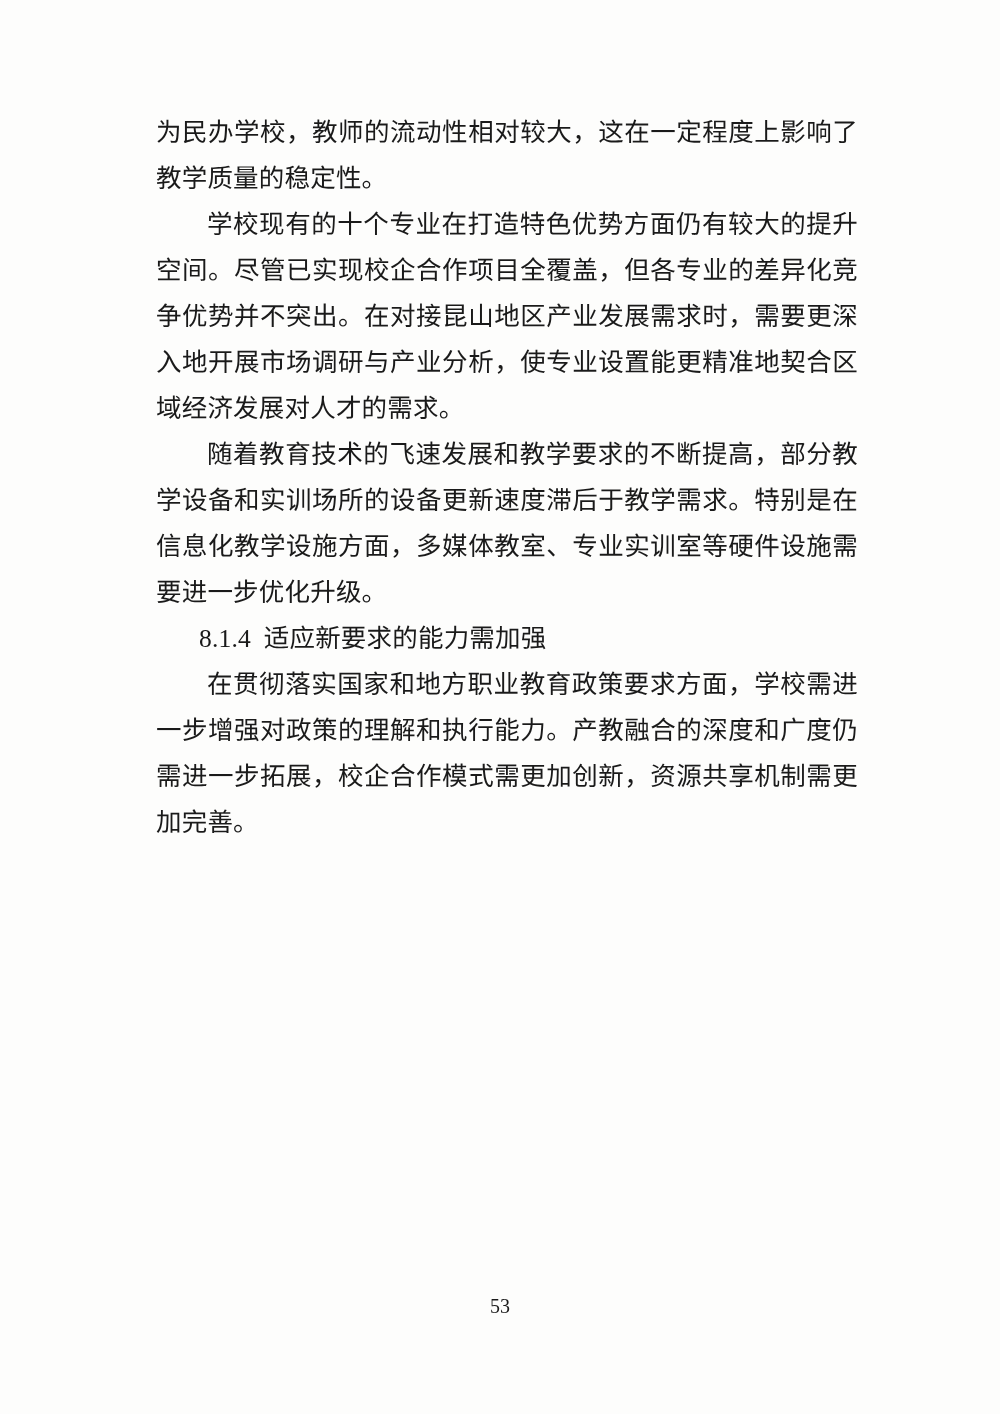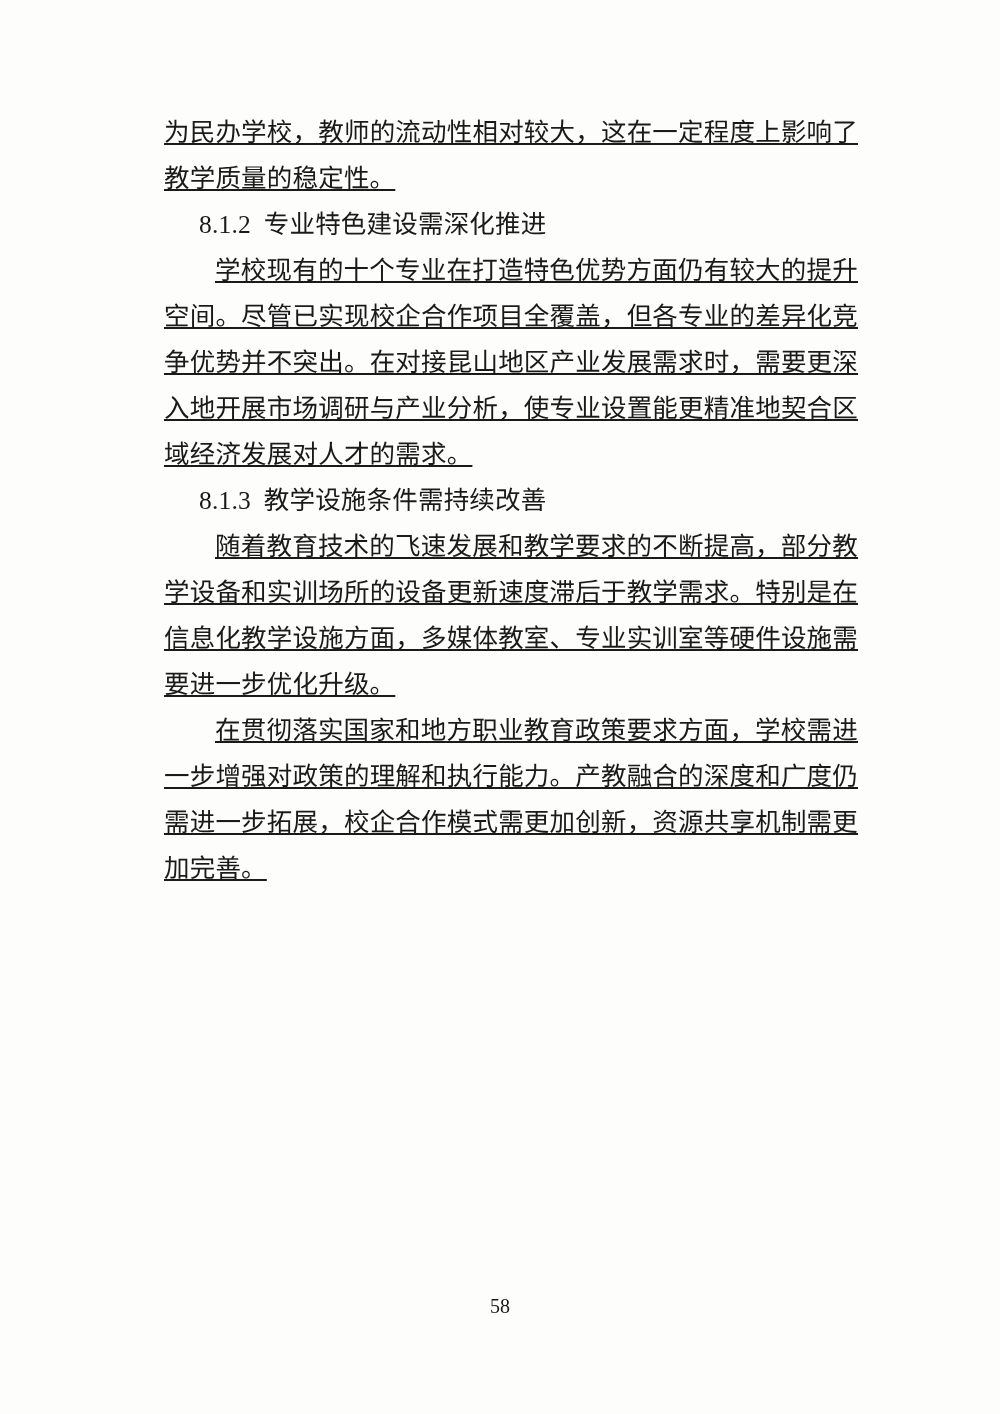--- a/index.html
+++ b/index.html
@@ -23,28 +23,27 @@
     height: 1414px;
     background: #fdfdfc;
   }
   .content {
     position: absolute;
     top: 110px;
     left: 148px;
     width: 710px;
   }
   p.body-para {
-    margin: 0 0 0 16px;
+    margin: 0 0 0 8px;
     font-size: 25.5px;
     line-height: 46px;
     text-align: justify;
     text-justify: inter-ideograph;
     text-indent: 2em;
     letter-spacing: 0.2px;
-    text-decoration: underline;
   }
   p.body-para.no-indent {
     text-indent: 0;
   }
   h3.heading {
     margin: 0;
     font-size: 25.5px;
     line-height: 46px;
     font-weight: normal;
     text-indent: 2em;
@@ -70,29 +69,28 @@
 </style>
 </head>
 <body>
 
 <div class="page">
   <div class="content">
 
     <p class="body-para no-indent">为民办学校，教师的流动性相对较大，这在一定程度上影响了教学质量的稳定性。</p>
 
 
-    <h3 class="heading"><span class="num">8.1.2</span><span class="sep"></span><span>专业特色建设需深化推进</span></h3>
 
     <p class="body-para">学校现有的十个专业在打造特色优势方面仍有较大的提升空间。尽管已实现校企合作项目全覆盖，但各专业的差异化竞争优势并不突出。在对接昆山地区产业发展需求时，需要更深入地开展市场调研与产业分析，使专业设置能更精准地契合区域经济发展对人才的需求。</p>
 
 
-    <h3 class="heading"><span class="num">8.1.3</span><span class="sep"></span><span>教学设施条件需持续改善</span></h3>
 
     <p class="body-para">随着教育技术的飞速发展和教学要求的不断提高，部分教学设备和实训场所的设备更新速度滞后于教学需求。特别是在信息化教学设施方面，多媒体教室、专业实训室等硬件设施需要进一步优化升级。</p>
 
 
+    <h3 class="heading"><span class="num">8.1.4</span><span class="sep"></span><span>适应新要求的能力需加强</span></h3>
 
     <p class="body-para">在贯彻落实国家和地方职业教育政策要求方面，学校需进一步增强对政策的理解和执行能力。产教融合的深度和广度仍需进一步拓展，校企合作模式需更加创新，资源共享机制需更加完善。</p>
 
   </div>
 
-  <div class="page-number">58</div>
+  <div class="page-number">53</div>
 </div>
 
 </body></html>

